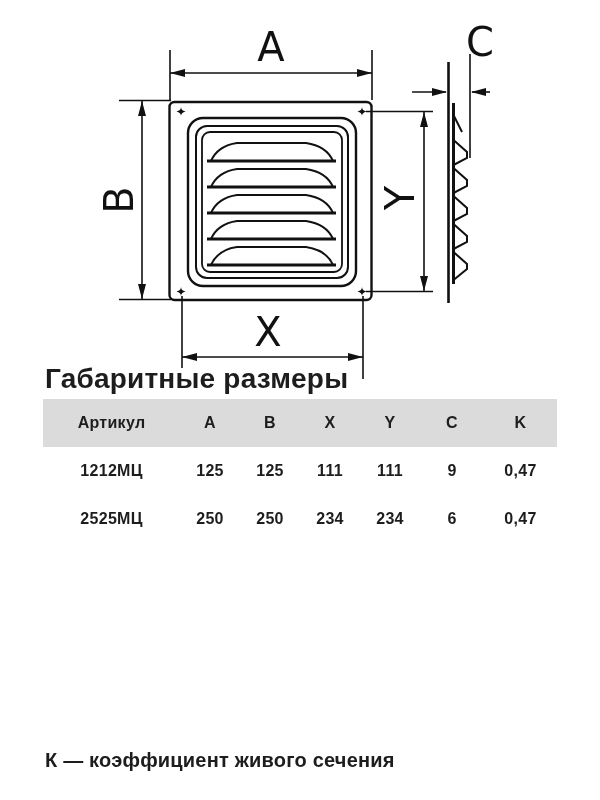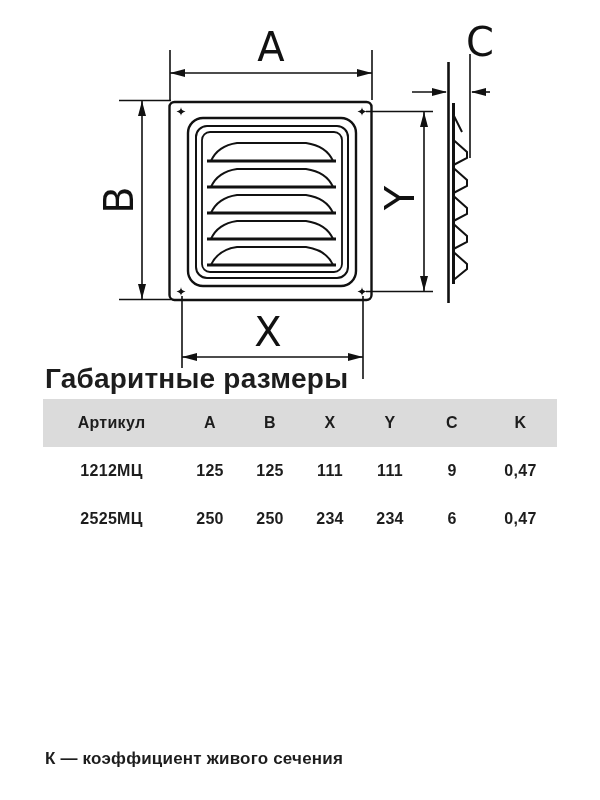--- a/index.html
+++ b/index.html
@@ -36,21 +36,21 @@
   table.dim-table th, table.dim-table td {
     height:48px; padding:0;
     text-align:center; vertical-align:middle;
     font-size:16px; font-weight:700; letter-spacing:0.3px;
     color:#1d1d1d; white-space:nowrap;
   }
   tr.stripe th, tr.stripe td { background:#dbdbdb; }
 
   .footnote {
     position:absolute; left:45px; top:749px;
-    font-size:17px; font-weight:700; letter-spacing:0.2px;
+    font-size:20px; font-weight:700; letter-spacing:0.2px;
     white-space:nowrap;
   }
 </style>
 </head>
 <body>
 
 <div class="canvas">
 
   <svg class="drawing" width="600" height="392" viewBox="0 0 600 392">
 

